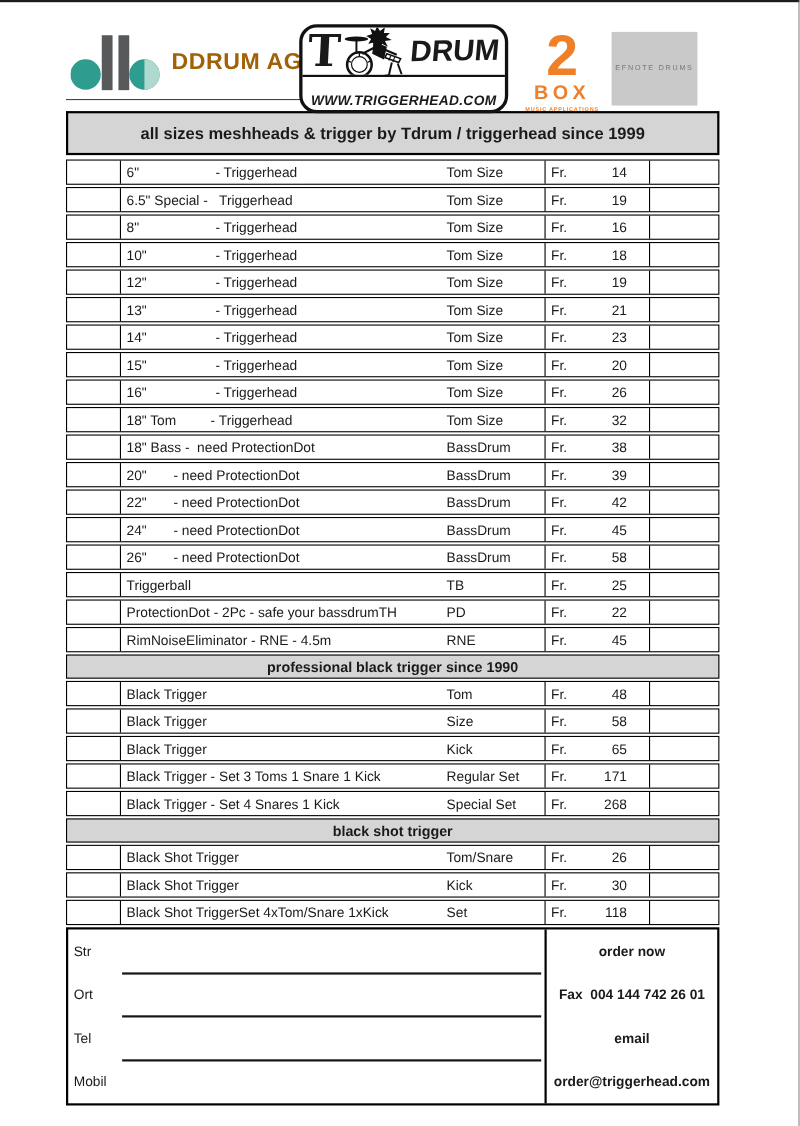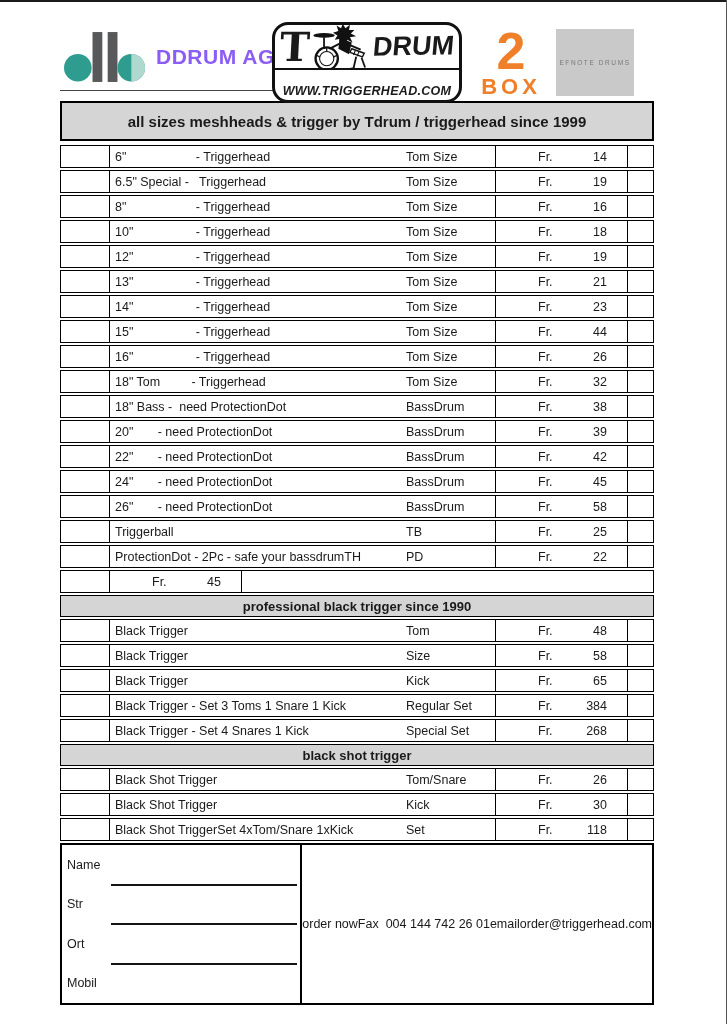--- a/index.html
+++ b/index.html
@@ -4,62 +4,62 @@
 <style>
   html,body{margin:0;padding:0;background:#e8e8e8;}
   .page{position:relative;width:727px;height:1024px;background:#ffffff;margin:0 auto;overflow:hidden;
         font-family:"Liberation Sans", sans-serif;color:#1a1a1a;}
   .page::before{content:"";position:absolute;left:0;top:0;right:0;height:2px;background:#1c1c1c;}
   .page::after{content:"";position:absolute;right:0;top:0;bottom:0;width:1px;background:#555;}
 
   
   .ddrum-rule{position:absolute;left:60px;top:90px;width:226px;border-top:1.5px solid #444;z-index:0;}
   .ddrum{position:absolute;left:64px;top:31px;display:flex;align-items:center;gap:10px;z-index:1;}
-  .ddrum-text{color:#8b5cf6;font-weight:bold;font-size:21px;letter-spacing:0.5px;}
+  .ddrum-text{color:#a16207;font-weight:bold;font-size:21px;letter-spacing:0.5px;}
 
   .tdrum{position:absolute;left:272px;top:22px;width:190px;height:81px;border:3px solid #111;
          border-radius:16px;background:#fff;box-sizing:border-box;display:flex;flex-direction:column;z-index:2;}
   .tdrum-top{flex:1;display:flex;align-items:center;justify-content:center;gap:3px;overflow:hidden;}
   .tdrum-t{font-family:"DejaVu Serif", serif;font-weight:bold;font-size:40px;line-height:1;transform:skewX(-3deg);}
   .tdrum-drum{font-weight:bold;font-size:27px;letter-spacing:0px;transform:skewX(-6deg) rotate(-1deg);}
   .tdrum-url{border-top:2.5px solid #111;font-style:italic;font-weight:bold;font-size:12.5px;
              text-align:center;padding:14px 0 2px 0;letter-spacing:0.3px;}
 
   .twobox{position:absolute;left:472px;top:31px;width:78px;text-align:center;color:#EF7F28;z-index:1;}
   .twobox .two{font-size:52px;font-weight:800;line-height:0.8;}
-  .twobox .box{font-size:22px;font-weight:800;letter-spacing:4px;margin-top:1px;}
+  .twobox .box{font-size:18px;font-weight:800;letter-spacing:4px;margin-top:1px;}
   .twobox .tagline{font-size:5px;font-weight:bold;letter-spacing:0.7px;margin-top:2px;}
 
   .efnote{position:absolute;left:556px;top:29px;width:78px;height:67px;background:#C9C9C9;color:#787878;
           font-size:6.5px;letter-spacing:1.6px;display:flex;align-items:center;justify-content:center;z-index:1;}
 
   
   .sheet{position:absolute;left:60px;top:101px;width:594px;z-index:1;text-align:right;}
   .sheet-title{height:40px;border:2px solid #000;background:#D5D5D5;box-sizing:border-box;
                display:flex;align-items:center;justify-content:center;font-weight:bold;font-size:15px;}
   #sections{margin-top:4px;}
   .t-row{height:21px;margin-bottom:2px;border:1.5px solid #000;background:#fff;display:flex;
          align-items:stretch;font-size:12.5px;box-sizing:content-box;}
   .cA{width:48px;border-right:1.5px solid #000;}
   .cB{width:386px;border-right:1.5px solid #000;position:relative;display:flex;align-items:center;
       padding-left:5px;box-sizing:border-box;}
   .cB .item{white-space:pre;}
   .cB .type{position:absolute;left:296px;top:50%;transform:translateY(-50%);}
   .cC{width:95px;border-right:1.5px solid #000;display:flex;align-items:center;
-      justify-content:space-between;padding:0 20px 0 5px;box-sizing:border-box;margin-left:37px;}
+      justify-content:space-between;padding:0 20px 0 5px;box-sizing:border-box;}
   .cD{flex:1;}
   .section-header{height:20px;margin-bottom:2px;border:1.5px solid #000;background:#D5D5D5;
                   display:flex;align-items:center;justify-content:center;font-weight:bold;font-size:13px;}
 
   
   .order-form{height:162px;border:2px solid #000;box-sizing:border-box;display:flex;background:#fff;}
   .form-left{width:435px;border-right:2px solid #000;box-sizing:border-box;display:flex;flex-direction:column;}
   .field-row{flex:1;position:relative;display:flex;align-items:center;padding-left:5px;font-size:12.5px;}
   .field-row .underline{position:absolute;left:49px;right:3px;bottom:-1px;border-bottom:2px solid #151515;}
-  .form-right{flex:1;display:flex;}
+  .form-right{flex:1;display:flex;flex-direction:column;font-weight:bold;}
   .contact-line{flex:1;display:flex;align-items:center;justify-content:center;font-size:12.5px;white-space:pre;}
 </style>
 </head>
 <body>
 
 <div class="page">
 
   <div class="ddrum-rule"></div>
 
   <div class="ddrum">
@@ -203,21 +203,21 @@
   </div>
 
   <div class="t-row">
     <div class="cA"></div>
     <div class="cB">
       <span class="item">15"                  - Triggerhead</span>
       <span class="type">Tom Size</span>
     </div>
     <div class="cC">
       <span class="cur">Fr.</span>
-      <span class="price">44</span>
+      <span class="price">20</span>
     </div>
     <div class="cD"></div>
   </div>
 
   <div class="t-row">
     <div class="cA"></div>
     <div class="cB">
       <span class="item">16"                  - Triggerhead</span>
       <span class="type">Tom Size</span>
     </div>
@@ -327,20 +327,24 @@
     </div>
     <div class="cC">
       <span class="cur">Fr.</span>
       <span class="price">22</span>
     </div>
     <div class="cD"></div>
   </div>
 
   <div class="t-row">
     <div class="cA"></div>
+    <div class="cB">
+      <span class="item">RimNoiseEliminator - RNE - 4.5m</span>
+      <span class="type">RNE</span>
+    </div>
     <div class="cC">
       <span class="cur">Fr.</span>
       <span class="price">45</span>
     </div>
     <div class="cD"></div>
   </div>
 <div class="section-header">professional black trigger since 1990</div>
   <div class="t-row">
     <div class="cA"></div>
     <div class="cB">
@@ -381,21 +385,21 @@
   </div>
 
   <div class="t-row">
     <div class="cA"></div>
     <div class="cB">
       <span class="item">Black Trigger - Set 3 Toms 1 Snare 1 Kick</span>
       <span class="type">Regular Set</span>
     </div>
     <div class="cC">
       <span class="cur">Fr.</span>
-      <span class="price">384</span>
+      <span class="price">171</span>
     </div>
     <div class="cD"></div>
   </div>
 
   <div class="t-row">
     <div class="cA"></div>
     <div class="cB">
       <span class="item">Black Trigger - Set 4 Snares 1 Kick</span>
       <span class="type">Special Set</span>
     </div>
@@ -440,30 +444,30 @@
     </div>
     <div class="cC">
       <span class="cur">Fr.</span>
       <span class="price">118</span>
     </div>
     <div class="cD"></div>
   </div>
 </div>
     <div class="order-form">
       <div class="form-left" id="form-fields">
-          <div class="field-row">
-            <span>Name</span>
-            <div class="underline"></div>
-          </div>
           <div class="field-row">
             <span>Str</span>
             <div class="underline"></div>
           </div>
           <div class="field-row">
             <span>Ort</span>
+            <div class="underline"></div>
+          </div>
+          <div class="field-row">
+            <span>Tel</span>
             <div class="underline"></div>
           </div>
           <div class="field-row">
             <span>Mobil</span>
           </div>
         </div>
       <div class="form-right" id="form-contact">
           <div class="contact-line">order now</div>
           <div class="contact-line">Fax  004 144 742 26 01</div>
           <div class="contact-line">email</div>

